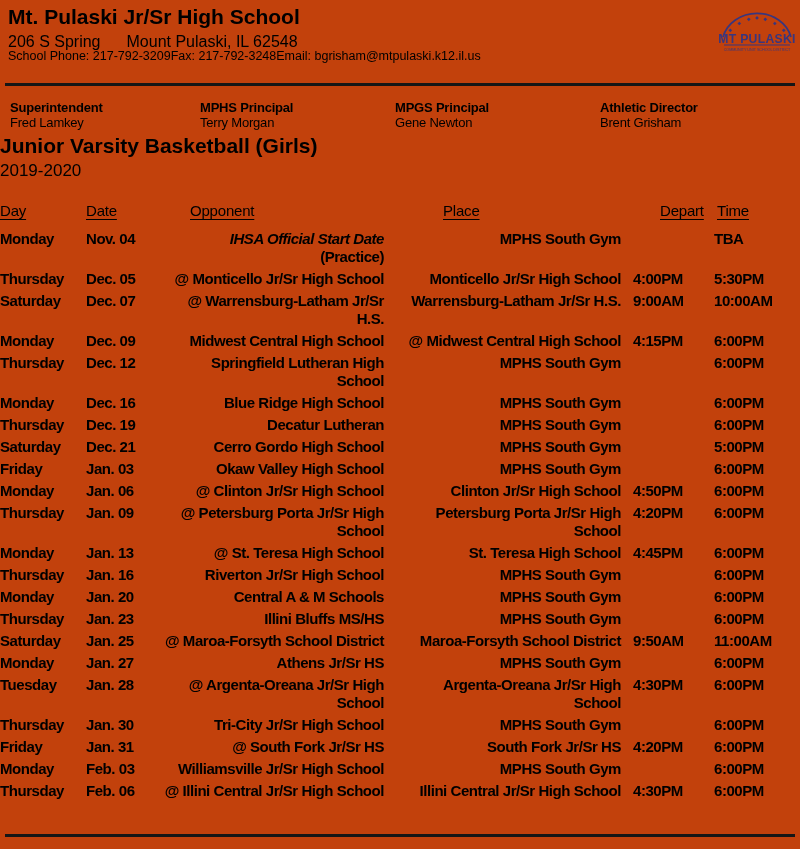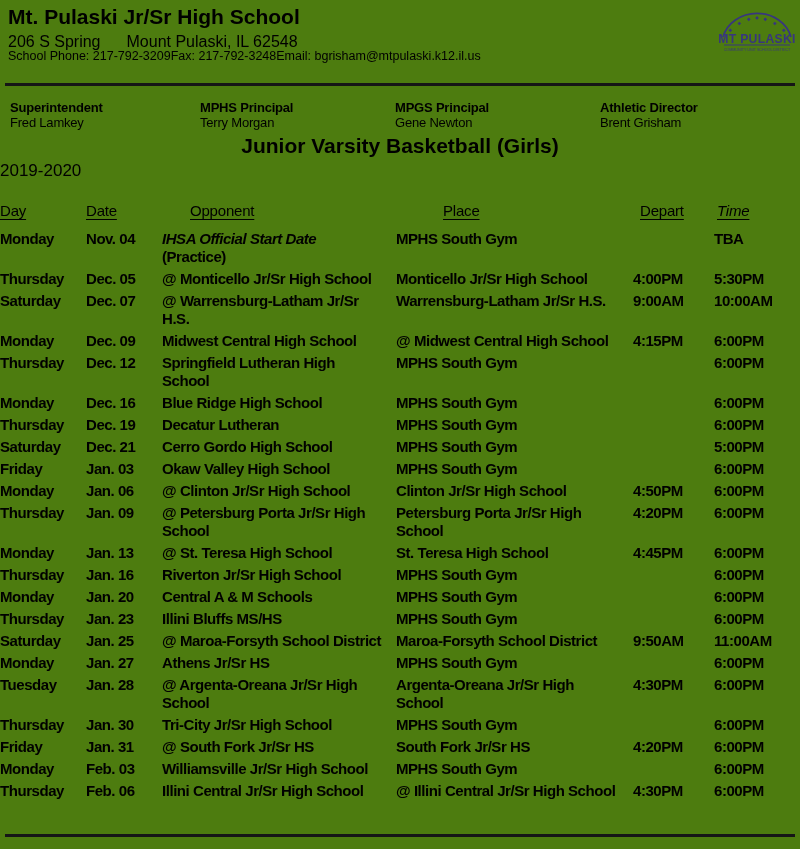--- a/index.html
+++ b/index.html
@@ -2,21 +2,21 @@
 <html><head>
 <meta charset="utf-8">
 <style>
   * { margin:0; padding:0; box-sizing:border-box; }
   html,body { background:#fff; }
   body {
     width:800px; height:849px;
     font-family:"Liberation Sans", sans-serif;
     color:#000; position:relative; overflow:hidden;
   }
-  .page { position:absolute; inset:0; background:#4d7c0f; }
+  .page { position:absolute; inset:0; background:#c2410c; }
 
   
   .school-name { position:absolute; top:5px; left:8px; font-size:21px; font-weight:bold; letter-spacing:0; }
   .addr-line { position:absolute; top:33px; left:8px; font-size:16px; }
   .addr-line span + span { margin-left:26px; }
   .contact-line { position:absolute; top:49px; left:8px; font-size:12.5px; }
   .contact-line span + span { }
 
   .logo { position:absolute; top:10px; right:4px; width:78px; height:44px; }
 
@@ -26,37 +26,37 @@
 
   
   .staff { position:absolute; top:100px; left:0; right:0; height:34px; }
   .staff-col { position:absolute; top:0; }
   .staff-col.c0 { left:10px; } .staff-col.c1 { left:200px; }
   .staff-col.c2 { left:395px; } .staff-col.c3 { left:600px; }
   .staff-title { font-size:13px; font-weight:bold; letter-spacing:-0.2px; line-height:15px; }
   .staff-name  { font-size:13px; letter-spacing:-0.2px; line-height:15px; }
 
   
-  .event-title { position:absolute; top:134px; left:0; width:100%; text-align:center;
+  .event-title { position:absolute; top:134px; left:0; width:100%; 
                  font-size:21px; font-weight:bold; }
   .event-season { position:absolute; top:161px; left:0; width:100%; text-align:left; font-size:17px; }
 
   
   .sched { position:absolute; top:202px; left:0; width:800px; }
   .grid-row { display:grid; grid-template-columns:86px 76px 234px 237px 81px 76px; align-items:start; }
   .thead { font-size:15px; line-height:17px; margin-bottom:9px; letter-spacing:-0.2px; }
   .thead .hcell span { text-decoration:underline; text-underline-offset:3px; }
   .thead .h-opp { padding-left:28px; }
   .thead .h-place { padding-left:47px; }
-  .thead .h-depart { padding-left:7px; }
-  .thead .h-time { padding-left:3px;font-style:italic; }
+  .thead .h-depart { padding-left:7px;margin-left:20px; }
+  .thead .h-time { padding-left:3px; }
 
   .trow { padding:2px 0; }
   .trow .c { font-size:15px; font-weight:bold; letter-spacing:-0.45px; line-height:18px; }
-  .trow .opp, .trow .place { padding-right:12px; }
+  .trow .opp, .trow .place { padding-right:12px;text-align:right; }
   .opp-main.italic { font-style:italic; }
   .opp-note { display:block; font-style:normal; }
   .opp-note:empty { display:none; }
 </style>
 </head>
 <body>
 
 <div class="page">
 
   <div class="school-name">Mt. Pulaski Jr/Sr High School</div>
@@ -302,22 +302,22 @@
     <div class="c date">Feb. 03</div>
     <div class="c opp"><span class="opp-main">Williamsville Jr/Sr High School</span></div>
     <div class="c place">MPHS South Gym</div>
     <div class="c depart"></div>
     <div class="c time">6:00PM</div>
   </div>
 
   <div class="grid-row trow">
     <div class="c day">Thursday</div>
     <div class="c date">Feb. 06</div>
+    <div class="c opp"><span class="opp-main">@ Illini Central Jr/Sr High School</span></div>
     <div class="c place">Illini Central Jr/Sr High School</div>
-    <div class="c opp"><span class="opp-main">@ Illini Central Jr/Sr High School</span></div>
     <div class="c depart">4:30PM</div>
     <div class="c time">6:00PM</div>
   </div>
 </div>
   </div>
 
   <div class="rule rule-bottom"></div>
 </div>
 
 </body></html>

